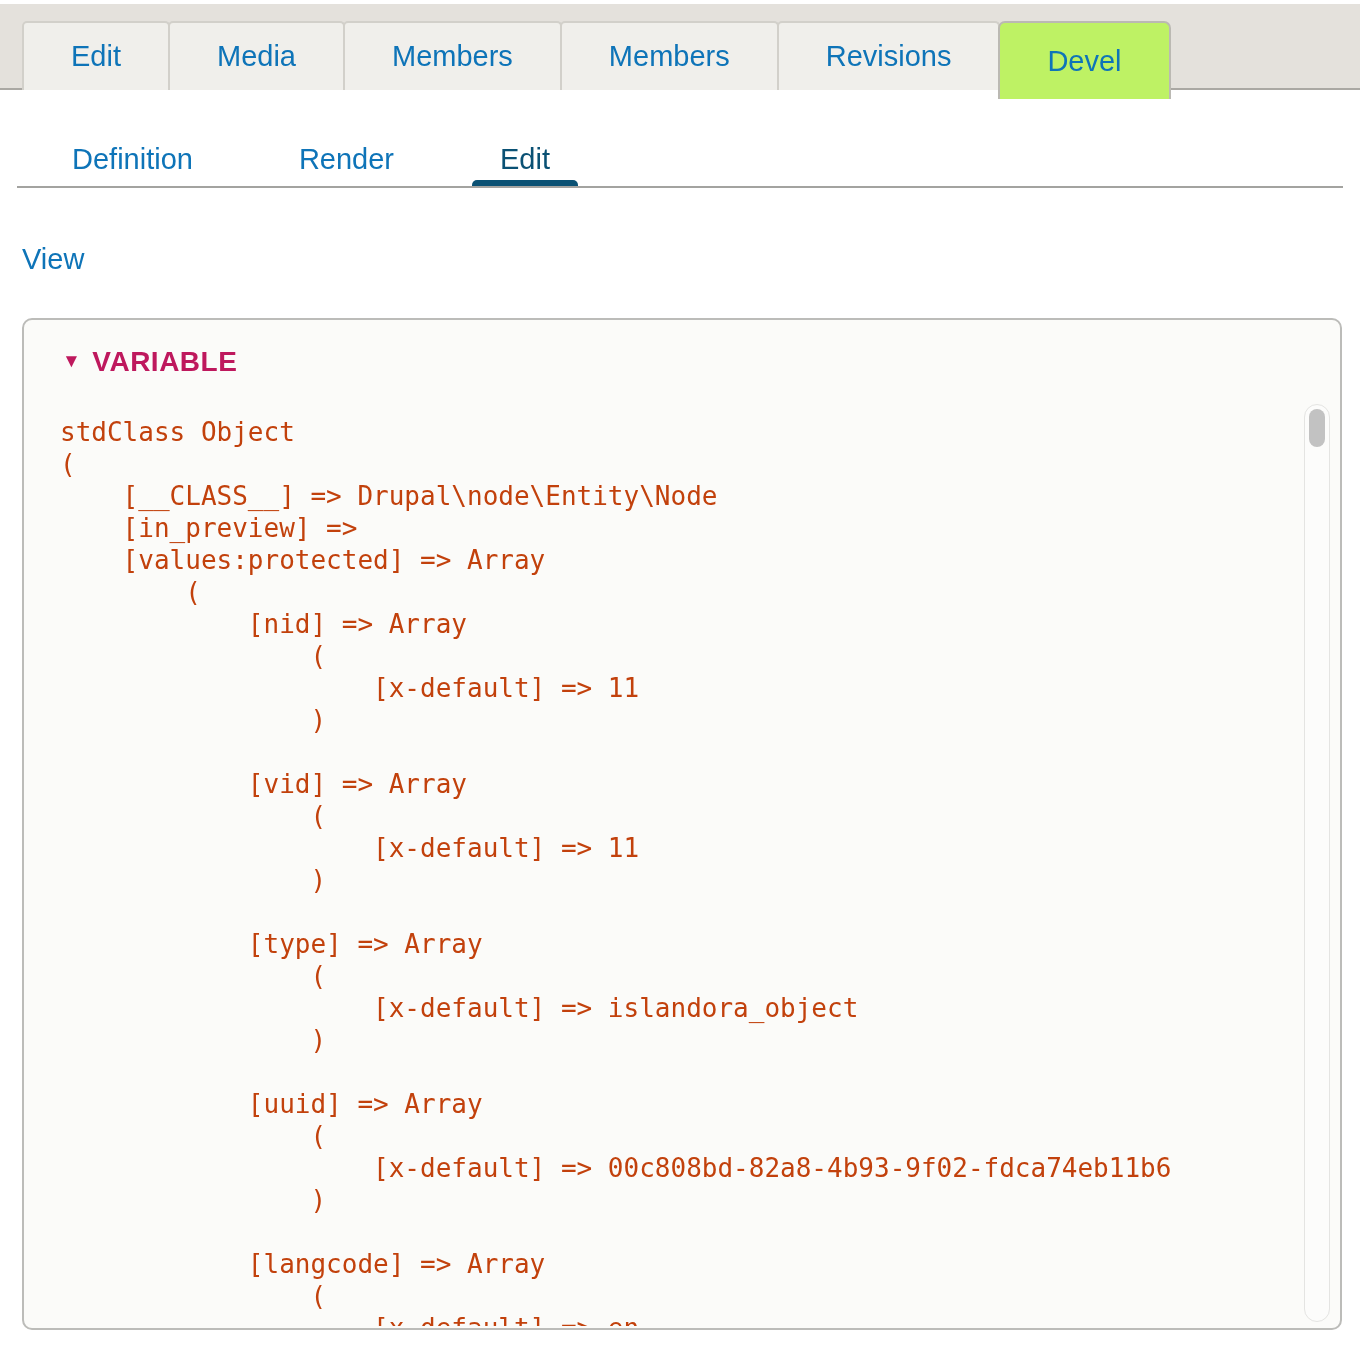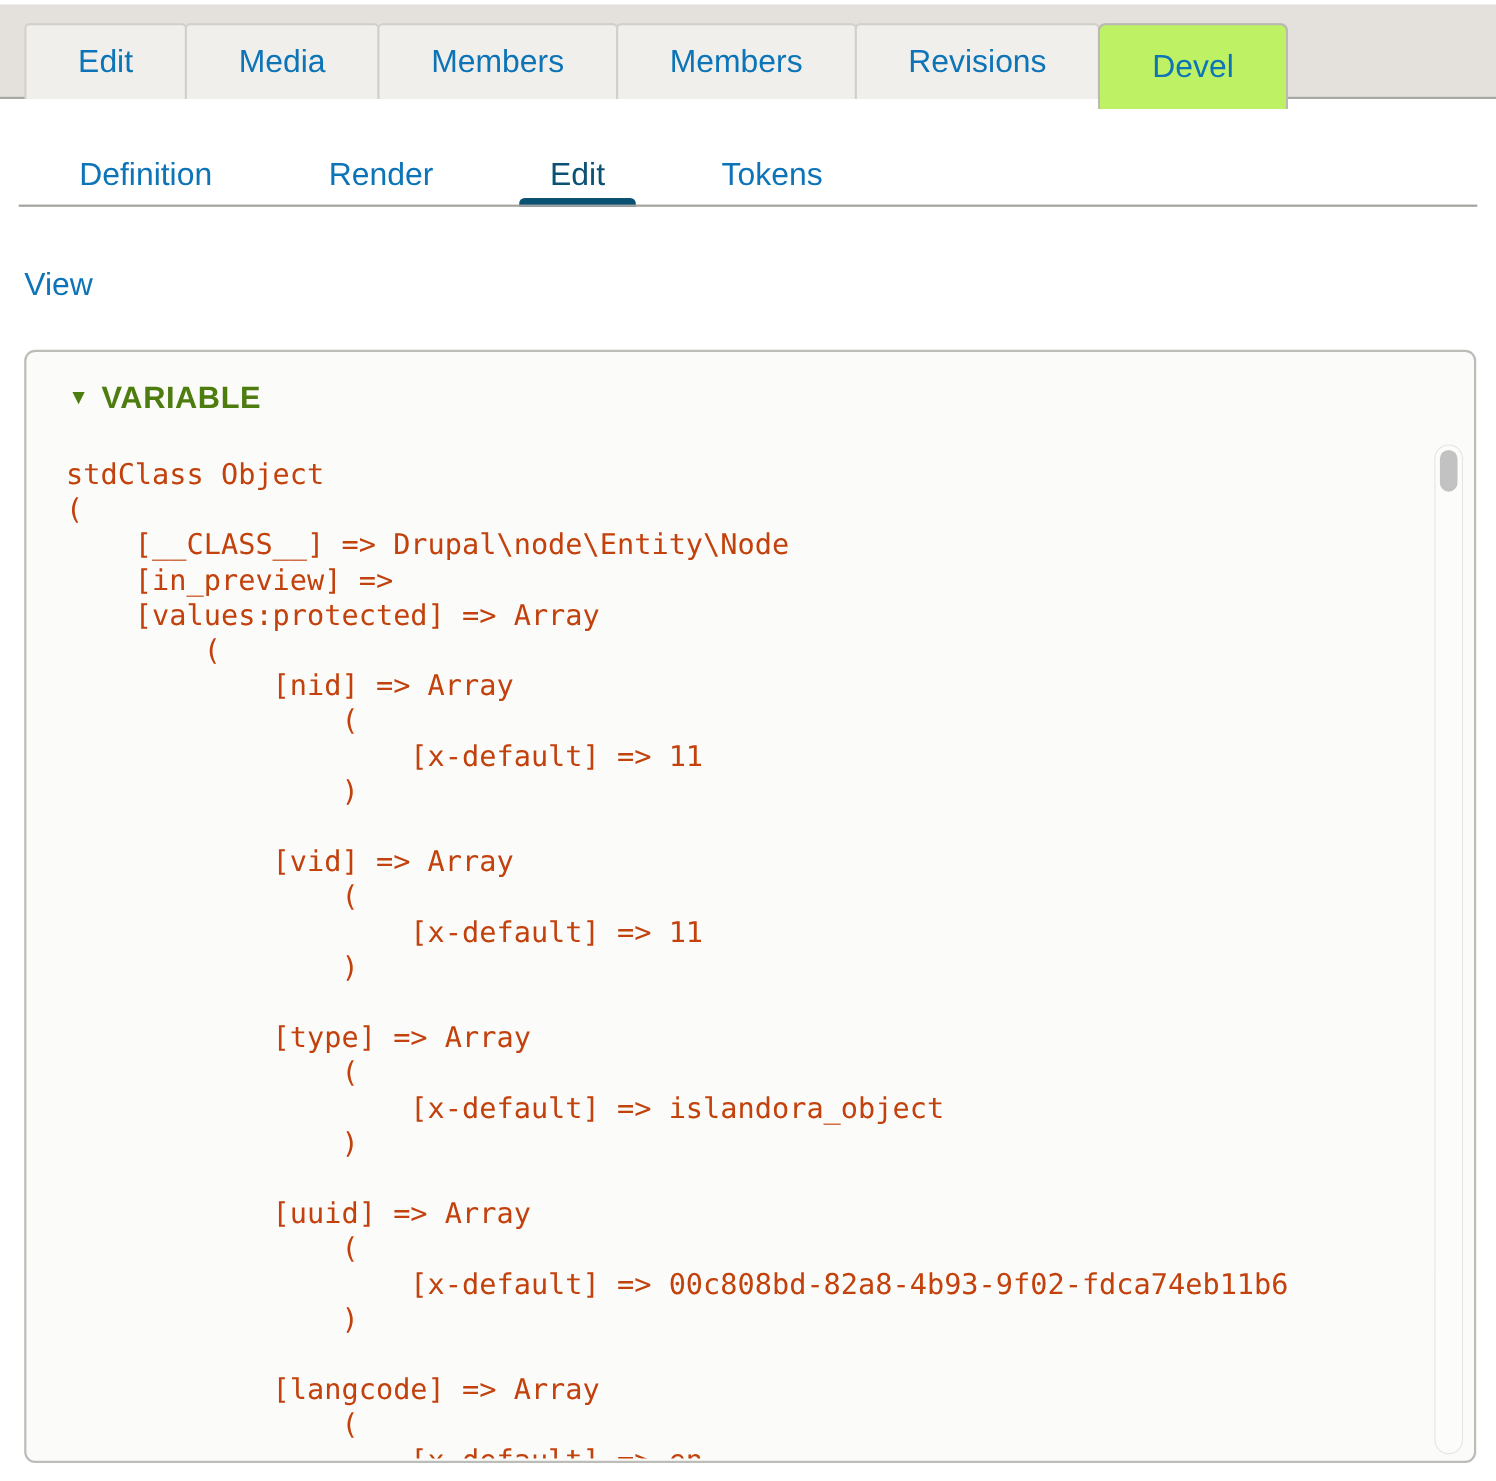--- a/index.html
+++ b/index.html
@@ -121,21 +121,21 @@
     background: #fbfbf9;
     border: 2px solid #bcbcb9;
     border-radius: 10px;
   }
   .legend {
     position: absolute;
     top: 26px;
     left: 38px;
     font-size: 28px;
     font-weight: bold;
-    color: #4d7c0f;
+    color: #be185d;
     letter-spacing: 0.5px;
     cursor: pointer;
     user-select: none;
   }
   .legend .tri {
     font-size: 19px;
     margin-right: 11px;
     vertical-align: 4px;
   }
   .scrollarea {
@@ -193,21 +193,20 @@
         <a class="ptab">Members</a>
         <a class="ptab">Revisions</a>
         <a class="ptab active">Devel</a>
       </div>
   </div>
 
   <div class="stabs">
       <a class="stab">Definition</a>
       <a class="stab">Render</a>
       <a class="stab active">Edit</a>
-      <a class="stab">Tokens</a>
     </div>
   <div class="rule"></div>
 
   <a class="home">View</a>
 
   <div class="panel">
     <div class="legend">
       <span class="tri">▼</span><span>VARIABLE</span>
     </div>
     <div class="scrollarea">

